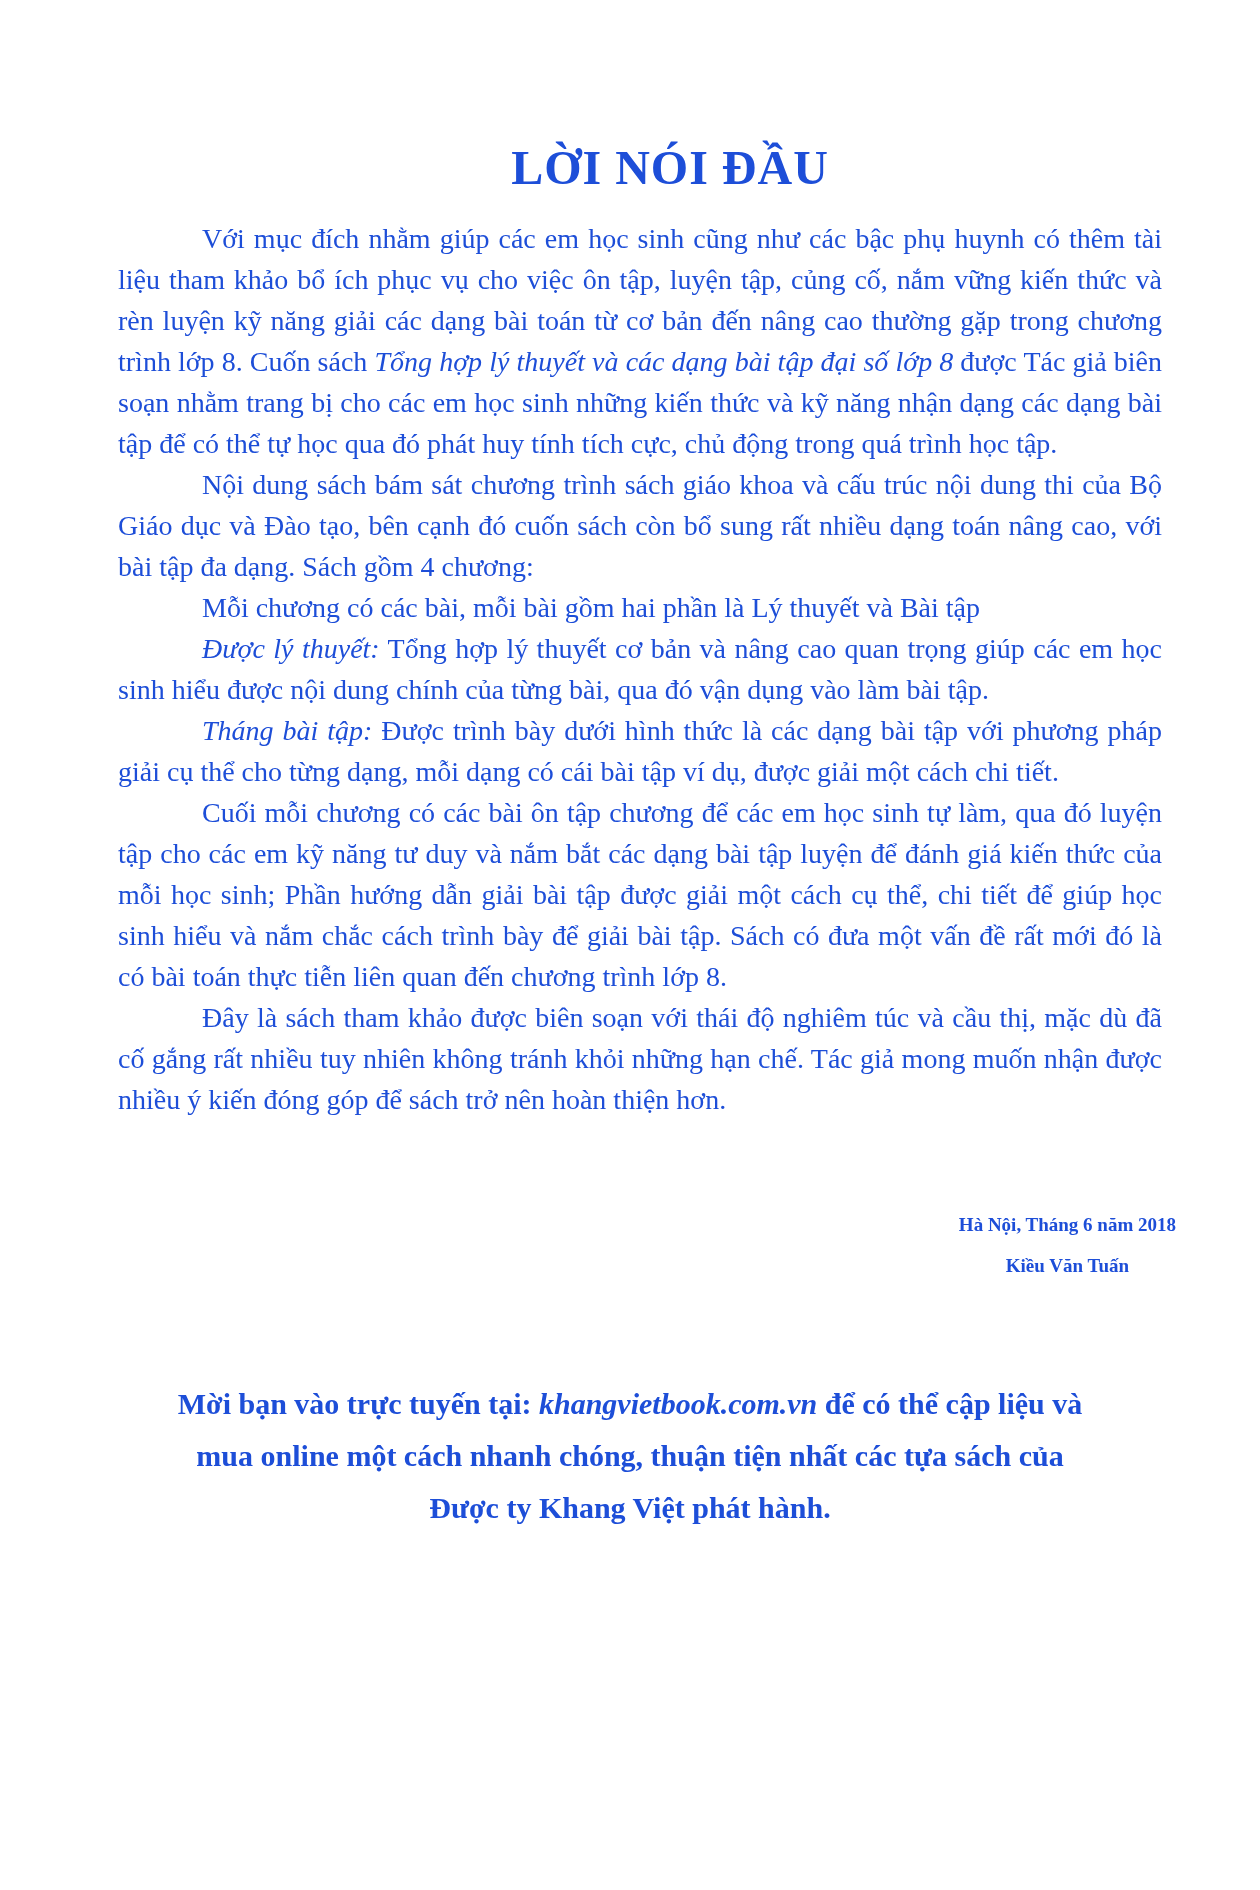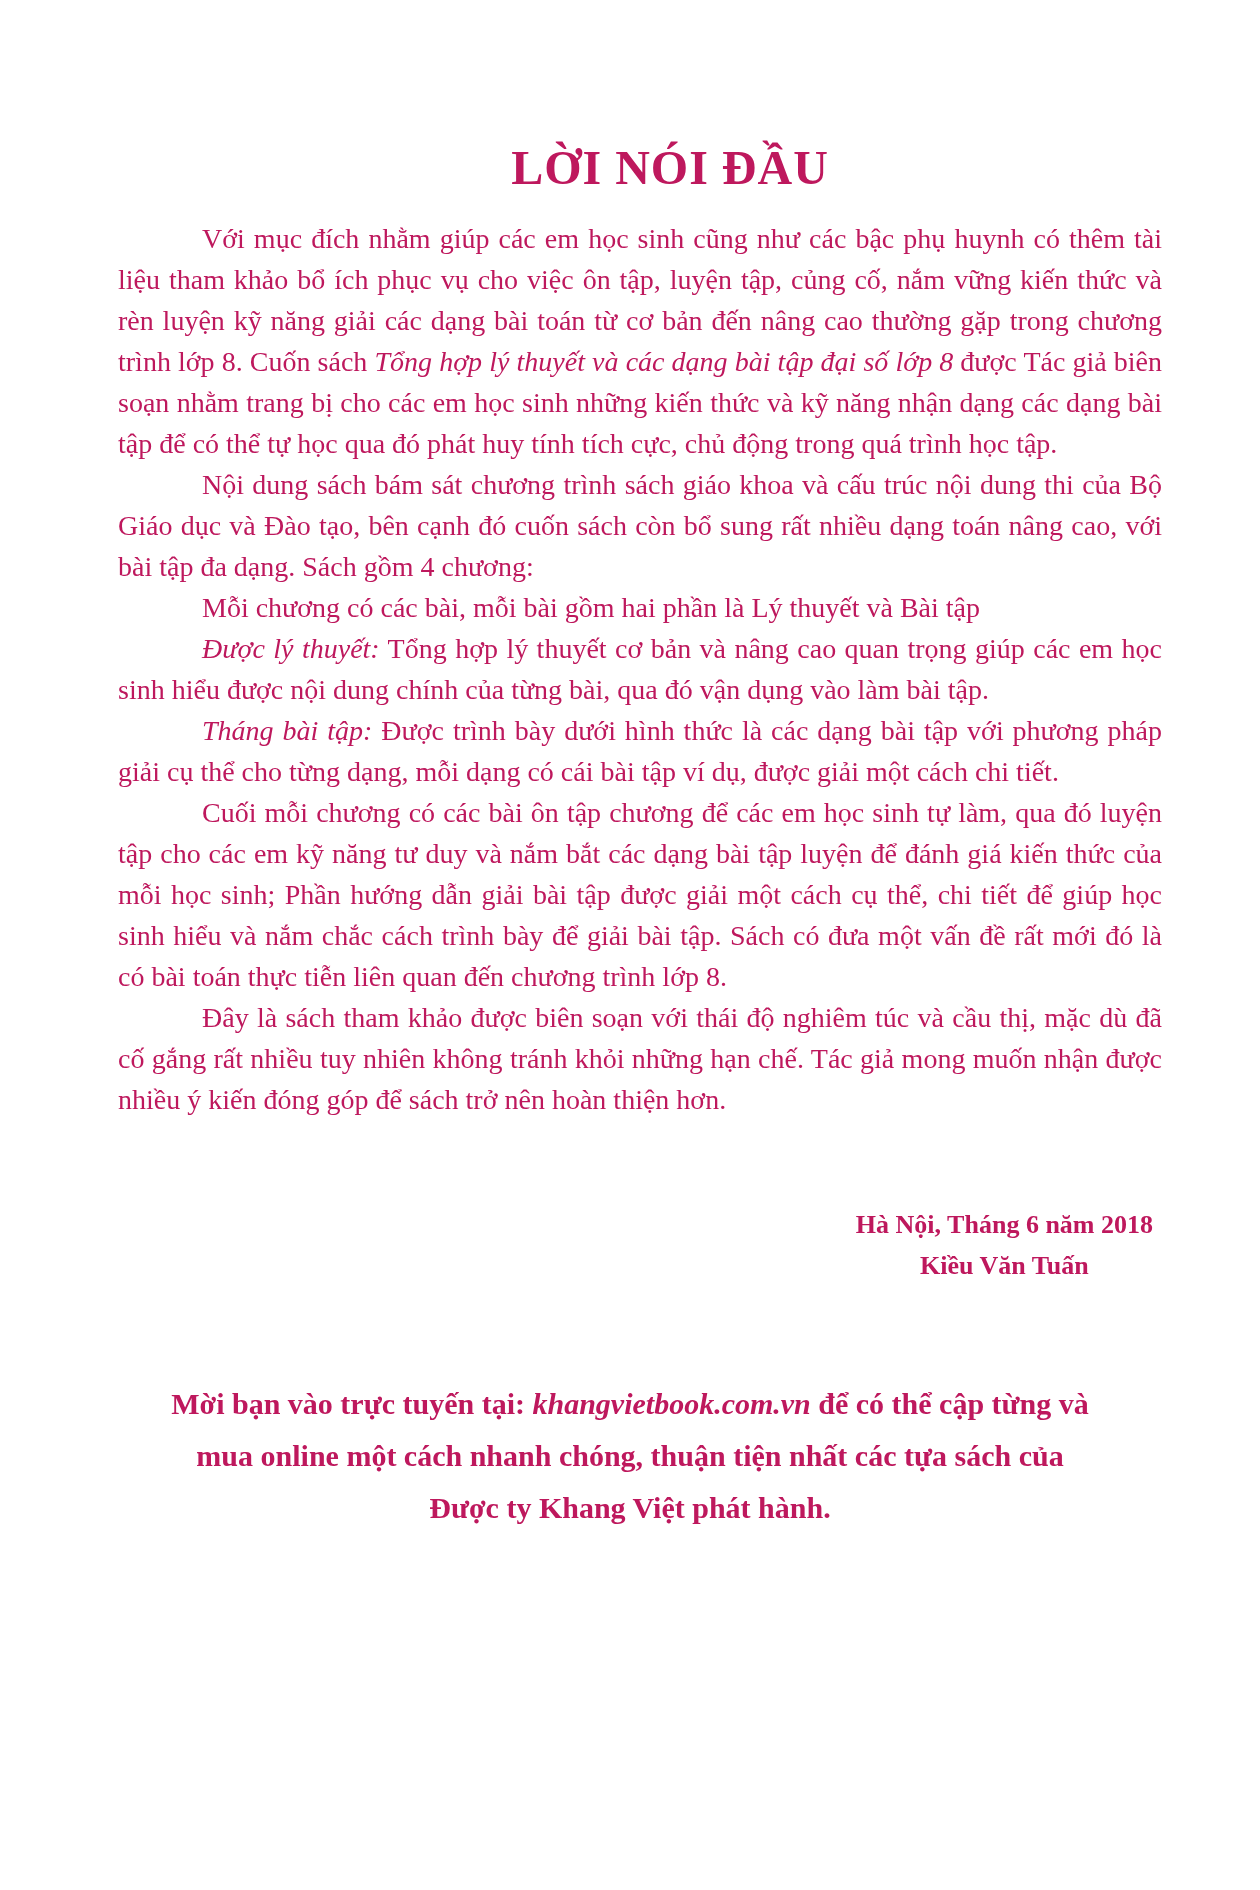--- a/index.html
+++ b/index.html
@@ -1,21 +1,21 @@
 <!DOCTYPE html>
 <html lang="vi"><head>
 <meta charset="utf-8">
 <style>
   html, body { margin: 0; padding: 0; background: #ffffff; }
   .page {
     position: relative;
     width: 1260px;
     height: 1536px;
     background: #ffffff;
-    color: #be185d;
+    color: #1d4ed8;
     font-family: "Liberation Serif", "DejaVu Serif", serif;
     overflow: hidden;
   }
   .title {
     margin: 140px 0 0 0;
     font-size: 48px;
     line-height: 56px;
     font-weight: bold;
     text-align: center;
     letter-spacing: 1px;
@@ -27,24 +27,24 @@
   .para {
     margin: 0;
     font-size: 28px;
     line-height: 41px;
     text-align: justify;
     text-indent: 84px;
   }
   .it { font-style: italic; }
   .signature {
     width: fit-content;
-    margin: 84px 107px 0 auto;
+    margin: 84px 84px 0 auto;
     text-align: center;
     font-weight: bold;
-    font-size: 26px;
+    font-size: 19px;
     line-height: 41px;
   }
   .footer {
     margin-top: 92px;
     text-align: center;
     font-weight: bold;
     font-size: 30px;
     line-height: 52px;
   }
   .phone-line {
@@ -68,19 +68,19 @@
     <p class="para"><span>Cuối mỗi chương có các bài ôn tập chương để các em học sinh tự làm, qua đó luyện tập cho các em kỹ năng tư duy và nắm bắt các dạng bài tập luyện để đánh giá kiến thức của mỗi học sinh; Phần hướng dẫn giải bài tập được giải một cách cụ thể, chi tiết để giúp học sinh hiểu và nắm chắc cách trình bày để giải bài tập. Sách có đưa một vấn đề rất mới đó là có bài toán thực tiễn liên quan đến chương trình lớp 8.</span></p>
     <p class="para"><span>Đây là sách tham khảo được biên soạn với thái độ nghiêm túc và cầu thị, mặc dù đã cố gắng rất nhiều tuy nhiên không tránh khỏi những hạn chế. Tác giả mong muốn nhận được nhiều ý kiến đóng góp để sách trở nên hoàn thiện hơn.</span></p>
   </div>
 
   <div class="signature">
     <div>Hà Nội, Tháng 6 năm 2018</div>
     <div>Kiều Văn Tuấn</div>
   </div>
 
   <div class="footer">
-    <div class="promo-line"><span>Mời bạn vào trực tuyến tại: </span><span class="it">khangvietbook.com.vn</span><span> để có thể cập từng và</span></div>
+    <div class="promo-line"><span>Mời bạn vào trực tuyến tại: </span><span class="it">khangvietbook.com.vn</span><span> để có thể cập liệu và</span></div>
     <div class="promo-line"><span>mua online một cách nhanh chóng, thuận tiện nhất các tựa sách của</span></div>
     <div class="promo-line"><span>Được ty Khang Việt phát hành.</span></div>
     <div class="phone-line">Số điện thoại trực tuyến: (028)39103821 - 0903906848</div>
   </div>
 
 </div>
 
 </body></html>

